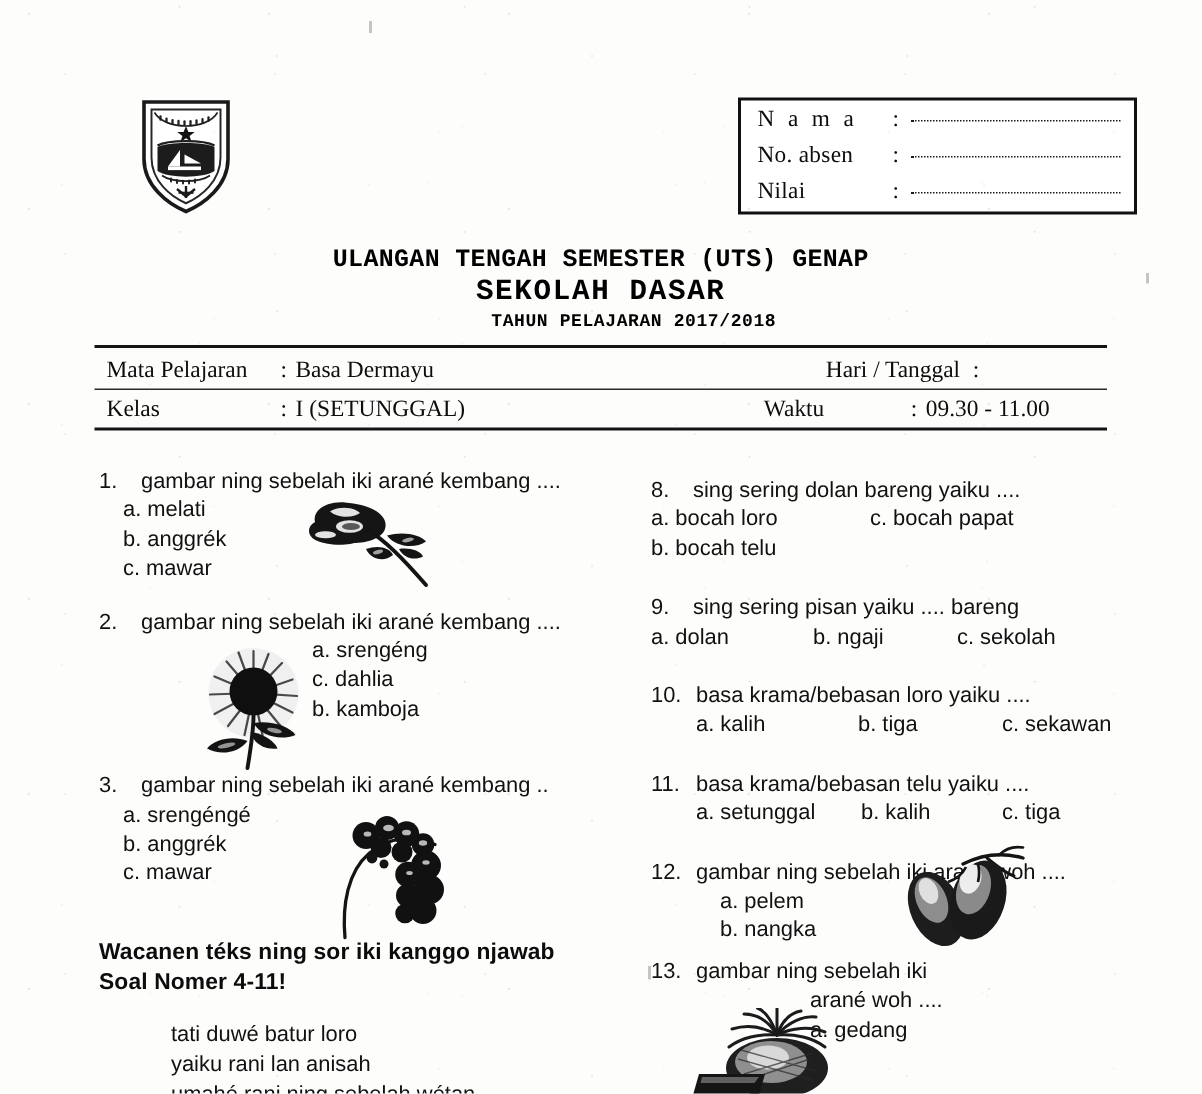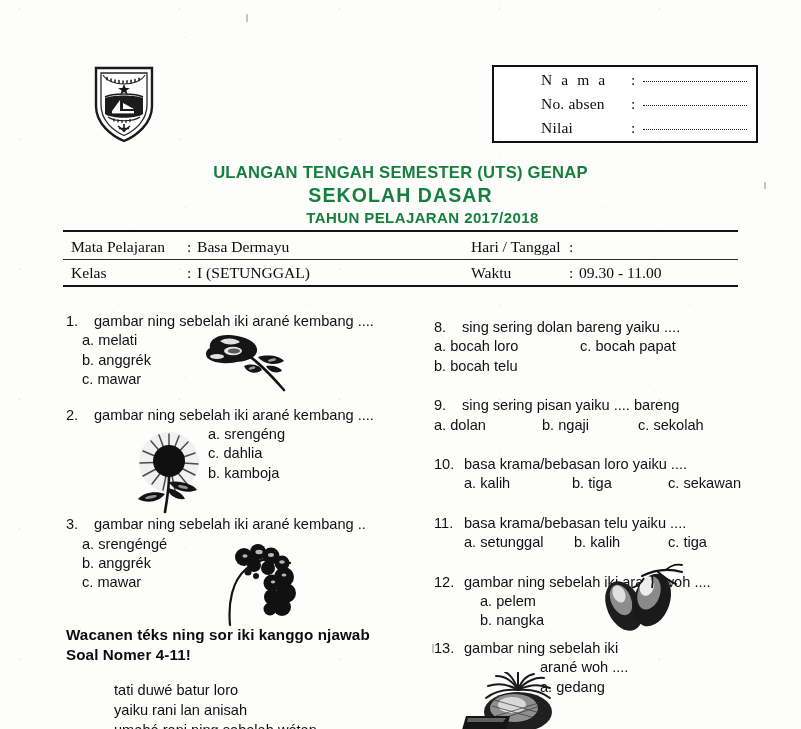--- a/index.html
+++ b/index.html
@@ -64,46 +64,45 @@
     box-sizing: border-box;
   }
   .id-row {
     display: flex;
     align-items: baseline;
     font-family: "Liberation Serif", serif;
     font-size: 15.5px;
     line-height: 1;
     padding: 0 0 0 11px;
     height: 24px;
-    margin-left: 36px;
   }
   .id-row:first-child { padding-top: 5px; }
   .id-label { width: 90px; white-space: nowrap; letter-spacing: .2px; }
   .id-label.spaced { letter-spacing: 2.6px; }
   .id-colon { width: 12px; }
   .id-dots {
     flex: 1;
     border-bottom: 1.4px dotted #1a1a1a;
     position: relative;
     top: -3px;
     margin-right: 9px;
   }
 
   
   .title-block {
     position: absolute;
     left: 0; right: 0;
     top: 163px;
     text-align: center;
-    font-family: Liberation Sans, sans-serif;
-    color: #15803d;
+    font-family: Liberation Mono, monospace;
+    color: #000000;
   }
   .title-1 { font-size: 16.6px; font-weight: bold; letter-spacing: .25px; }
   .title-2 { font-size: 19.5px; font-weight: bold; letter-spacing: 1.1px; margin-top: 1px; }
-  .title-3 { font-size: 15px; font-weight: bold; letter-spacing: .4px; margin-top: 2px; padding-left: 44px; }
+  .title-3 { font-size: 12px; font-weight: bold; letter-spacing: .4px; margin-top: 2px; padding-left: 44px; }
 
   
   .meta {
     position: absolute;
     left: 63px;
     top: 230px;
     width: 675px;
     border-top: 2.6px solid #141414;
     border-bottom: 2.6px solid #141414;
     box-sizing: border-box;
@@ -113,21 +112,21 @@
   }
   .meta-row {
     display: flex;
     height: 24px;
     align-items: center;
   }
   .meta-row.first { height: 25px; padding-top: 2px; }
   .meta-row.second { border-top: 1.2px solid #2a2a2a; height: 25px; }
   .meta-cell { display: flex; align-items: baseline; }
   .meta-cell.left { width: 400px; padding-left: 8px; box-sizing: border-box; align-items: flex-end; }
-  .meta-cell.right { flex: 1; padding-left: 8px; box-sizing: border-box; }
+  .meta-cell.right { flex: 1; padding-left: 8px; box-sizing: border-box; justify-content: center; }
   .meta-key { display: inline-block; }
   .meta-key.w1 { width: 116px; }
   .meta-key.w2 { width: 116px; }
   .meta-key.w3 { width: 98px; }
   .meta-key.w4 { width: 98px; }
   .meta-val { white-space: nowrap; }
 
   
   .section-a {
     position: absolute;

